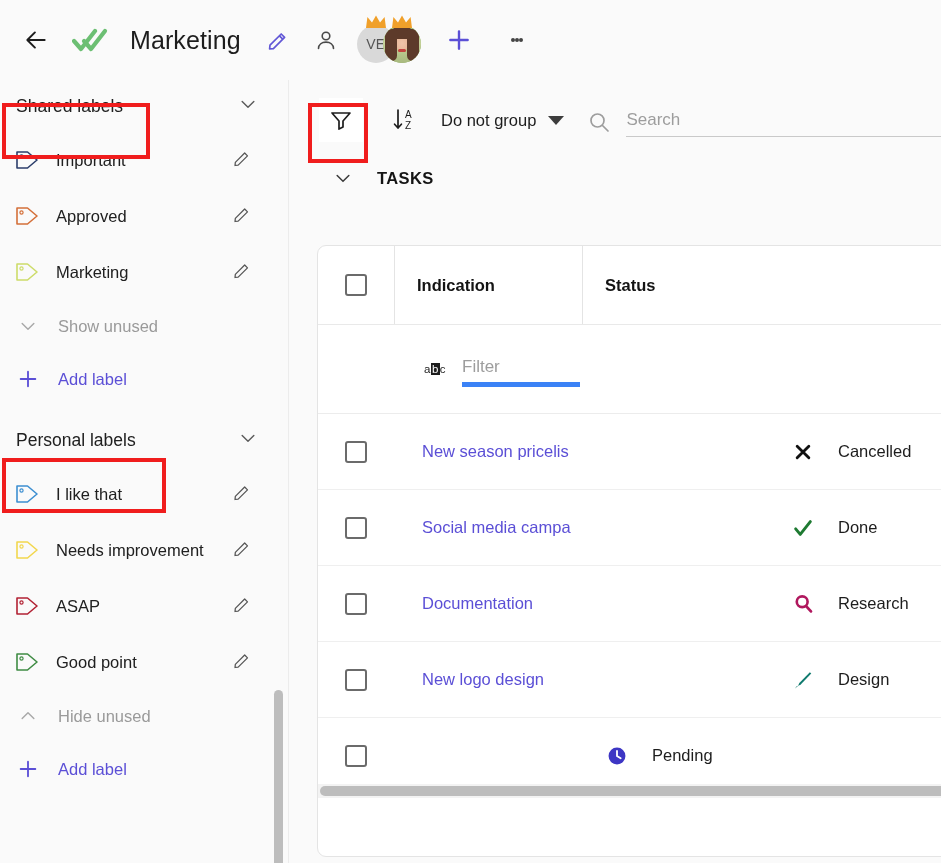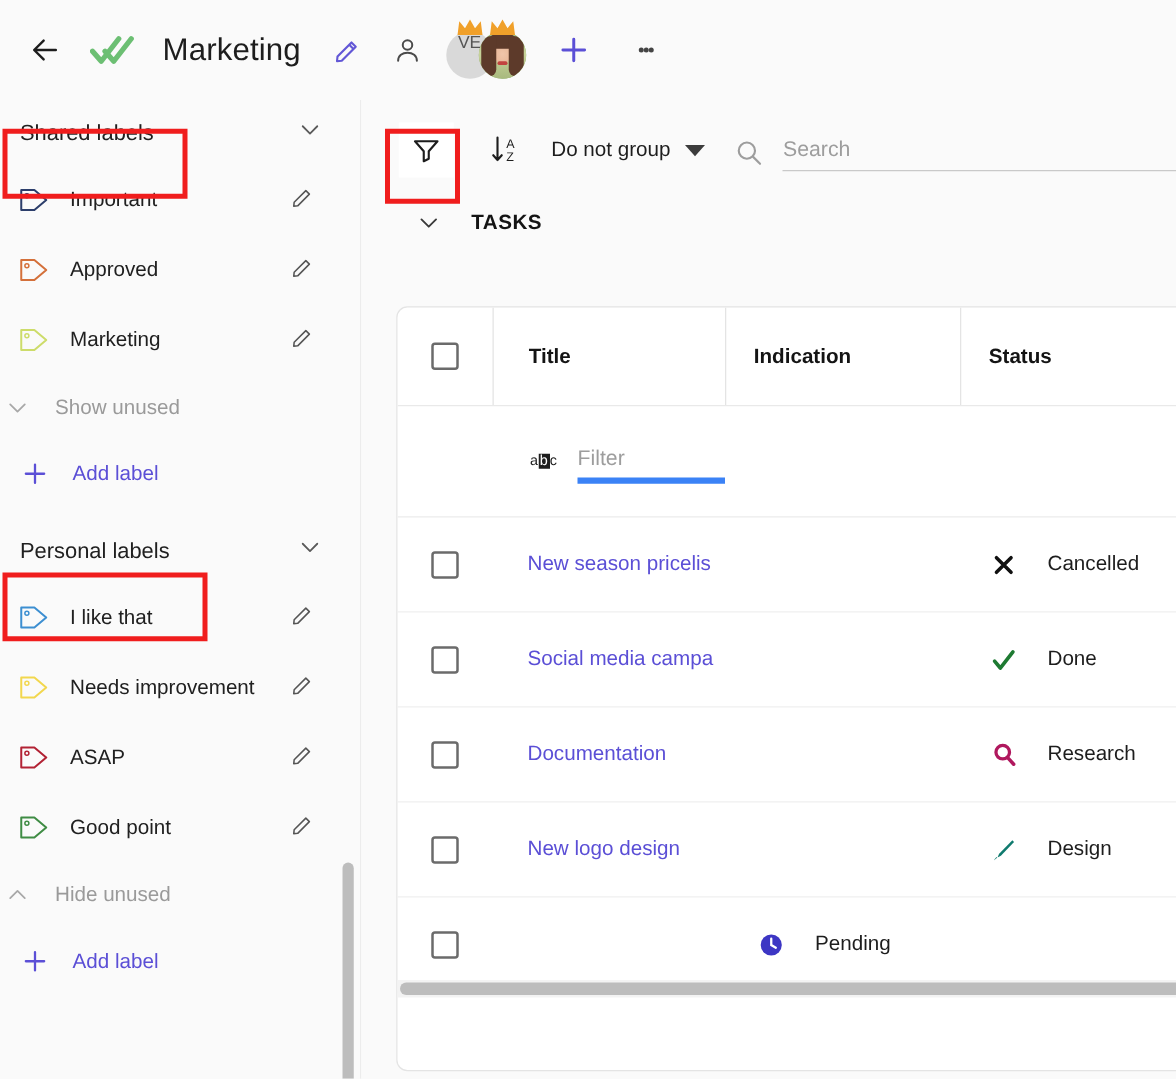--- a/index.html
+++ b/index.html
@@ -24,21 +24,21 @@
     letter-spacing: 0.1px; white-space: nowrap;
   }
   .hdr-pencil { margin-left: 22px; width: 30px; height: 30px; display:flex; align-items:center; justify-content:center; cursor:pointer;}
   .hdr-person { margin-left: 18px; width: 30px; height: 30px; display:flex; align-items:center; justify-content:center; cursor:pointer;}
   .avatars { margin-left: 16px; position: relative; width: 72px; height: 46px; }
   .avatar {
     position: absolute; top: 8px; width: 38px; height: 38px; border-radius: 50%;
     display: flex; align-items: center; justify-content: center;
     font-size: 14px; color: #555; overflow: visible;
   }
-  .avatar .disc { position:absolute; inset:0; border-radius:50%; overflow:hidden; display:flex; align-items:flex-start; justify-content:center;}
+  .avatar .disc { position:absolute; inset:0; border-radius:50%; overflow:hidden; display:flex; align-items:center; justify-content:center;}
   .avatar-1 { left: 0; z-index: 1; }
   .avatar-1 .disc { background: #d9d9d9; }
   .avatar-2 { left: 26px; z-index: 2; }
   .avatar-2 .disc { background: #8fae6a; }
   .crown { position: absolute; top: -11px; left: 50%; transform: translateX(-50%); z-index: 5; }
   .photo-face {
     position: absolute; width:100%; height:100%;
     background:
       radial-gradient(ellipse 10px 12px at 50% 48%, #f0c5aa 0%, #e9b99b 60%, rgba(233,185,155,0) 72%),
       linear-gradient(180deg, #9fbf7a 0%, #c8d39a 45%, #a8b97e 100%);
@@ -62,21 +62,21 @@
   }
   .sb-section-title { font-size: 17.5px; color: #202020; }
   .sb-chev { position: absolute; right: 30px; top: 50%; transform: translateY(-50%); }
   .sb-item {
     display: flex; align-items: center; height: 56px; padding-left: 12px; cursor: pointer; position: relative;
   }
   .sb-tag { width: 30px; height: 30px; display:flex; align-items:center; justify-content:center; flex: 0 0 30px;}
   .sb-item-label { margin-left: 14px; font-size: 16.5px; color: #202020; white-space: nowrap; }
   .sb-pencil { position: absolute; right: 36px; top: 50%; transform: translateY(-50%); cursor: pointer;}
   .sb-toggle {
-    display: flex; align-items: center; height: 52px; cursor: pointer; text-align: right;
+    display: flex; align-items: center; height: 52px; padding-left: 14px; cursor: pointer; text-align: right;
   }
   .sb-toggle-chev { width: 28px; display:flex; align-items:center; justify-content:center; }
   .sb-toggle-label { margin-left: 16px; font-size: 16.5px; color: #9a9a9a; }
   .sb-add {
     display: flex; align-items: center; height: 54px; padding-left: 14px; cursor: pointer;
   }
   .sb-add-ico { width: 28px; display:flex; align-items:center; justify-content:center; }
   .sb-add-label { margin-left: 16px; font-size: 16.5px; color: #5b4fd6; }
 
   .redbox { position: absolute; border: 4px solid #f01d1d; box-sizing: border-box; pointer-events: none; z-index: 30; background: transparent; }
@@ -404,23 +404,20 @@
       </span>
       <span class="tasks-label">TASKS</span>
     </div>
 
     <div id="table-card">
 
       <div class="row" id="hdr-row">
         <div class="c-check">
           <span class="chkbox"></span>
         </div>
-        <div class="c-title">
-          <span class="th">Title</span>
-        </div>
         <div class="c-ind">
           <span class="th">Indication</span>
         </div>
         <div class="c-stat">
           <span class="th">Status</span>
         </div>
       </div>
 
       <div class="row" id="filter-row">
         <div class="c-check"></div>

